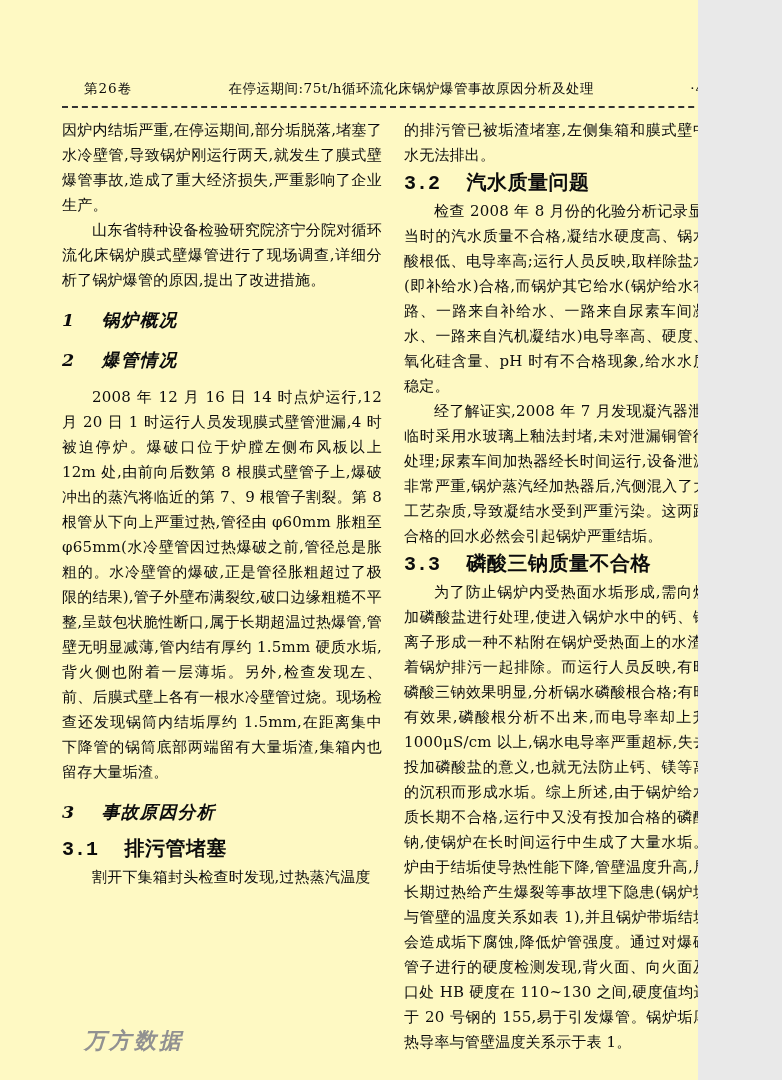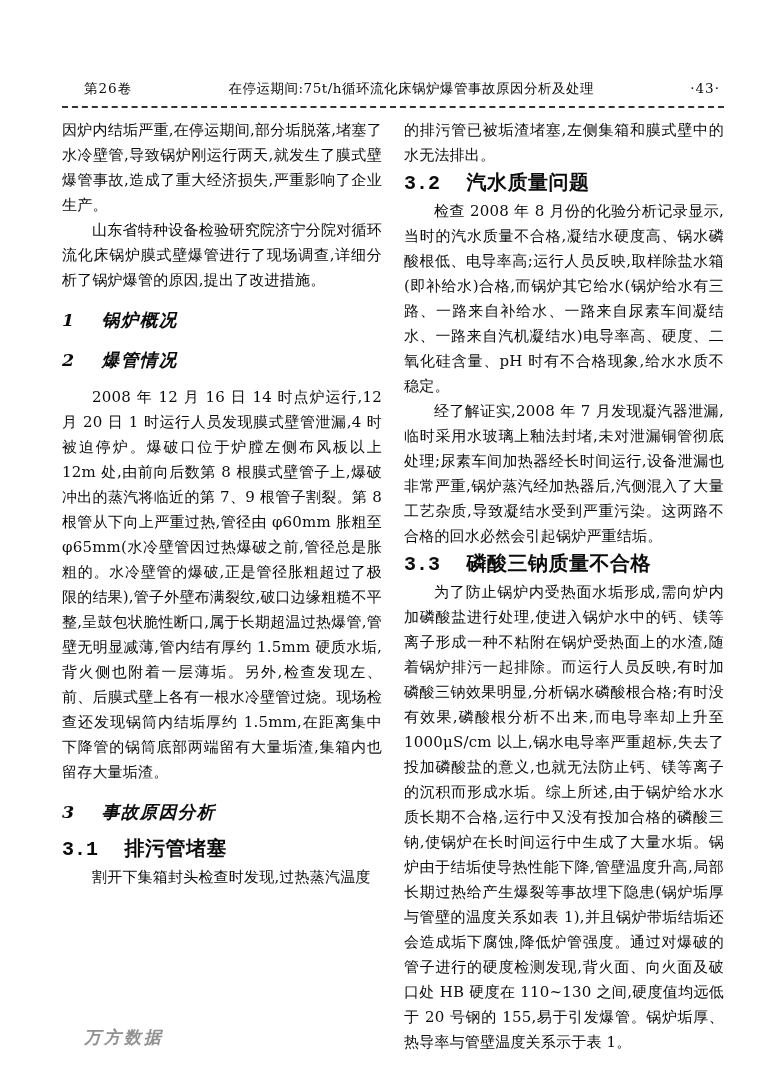--- a/index.html
+++ b/index.html
@@ -3,23 +3,23 @@
 <meta charset="utf-8">
 <style>
   * { margin: 0; padding: 0; box-sizing: border-box; }
   html, body { width: 782px; height: 1080px; }
   body {
     background: #e9e9e9;
     font-family: "DejaVu Serif", "Liberation Serif", serif;
   }
   .page {
     position: relative;
-    width: 782px;
+    width: 698px;
     height: 1080px;
-    background: #ffffff;
+    background: #fef9c3;
     color: #1b1b1b;
     overflow: hidden;
   }
   .scanwrap {
     position: absolute;
     inset: 0;
     filter: blur(0.35px) contrast(1.15);
   }
   
   .header {
@@ -68,21 +68,21 @@
     letter-spacing: 0.5px;
     margin: 3px 0 3px 0;
     font-family: Liberation Mono, monospace;
   }
   h3.sub .num { margin-right: 14px; letter-spacing: 0; }
   
   .watermark {
     position: absolute;
     left: 84px;
     top: 1026px;
-    font-size: 17px;
+    font-size: 22px;
     font-weight: bold;
     font-style: italic;
     letter-spacing: 3px;
     color: #8f8f8f;
   }
 </style>
 </head>
 <body>
 
 <div class="page">

